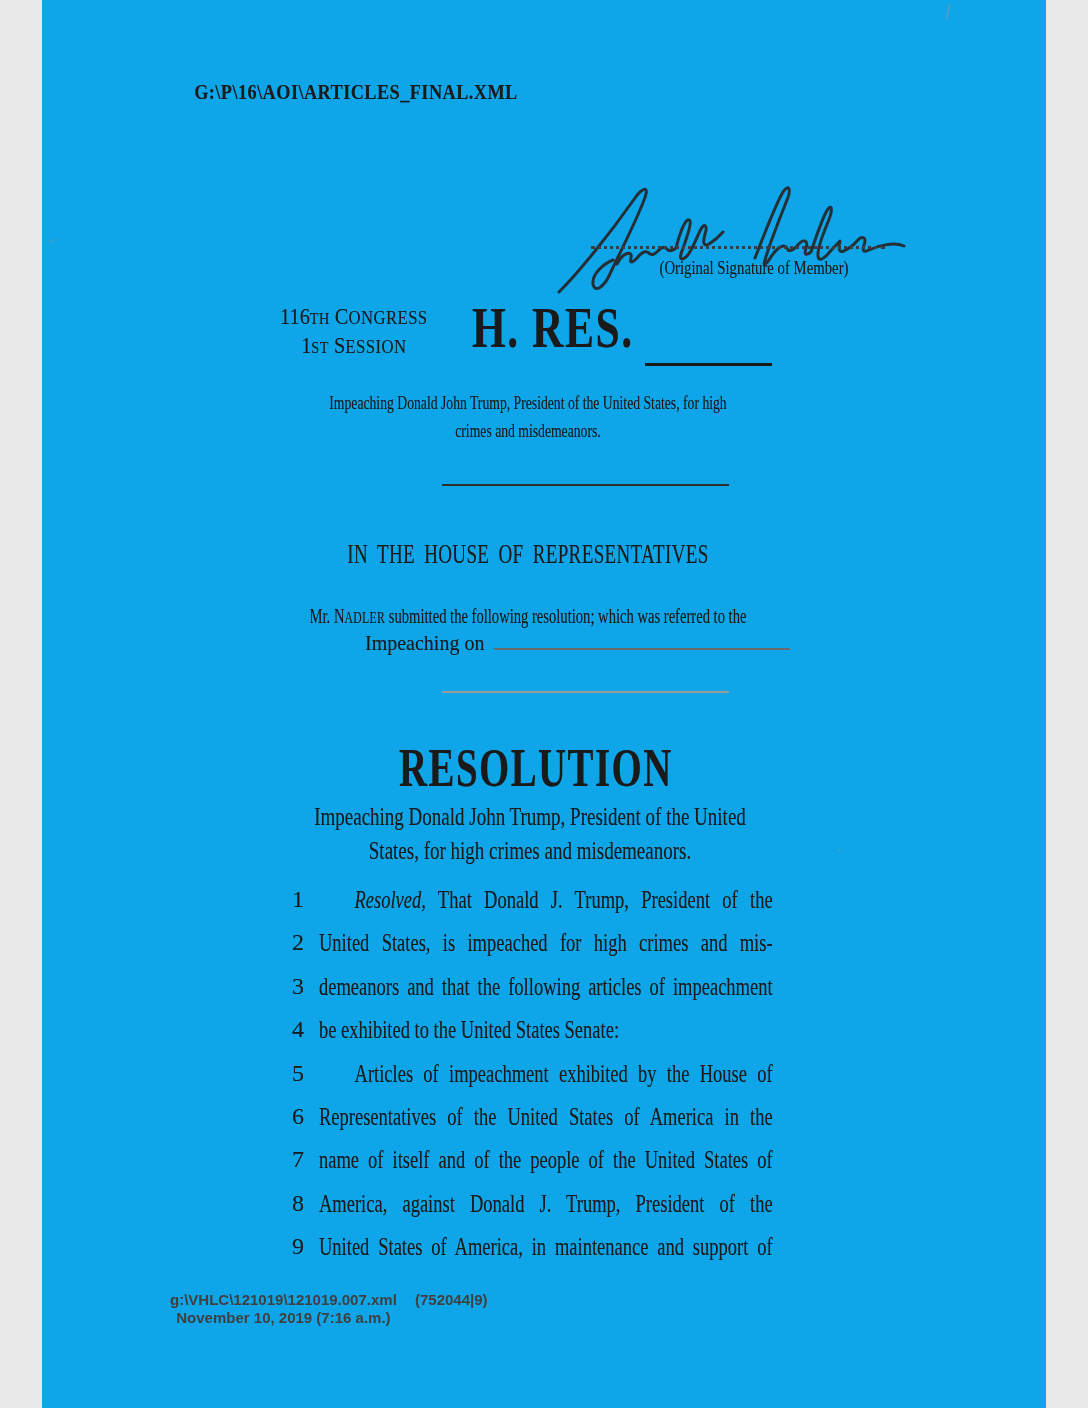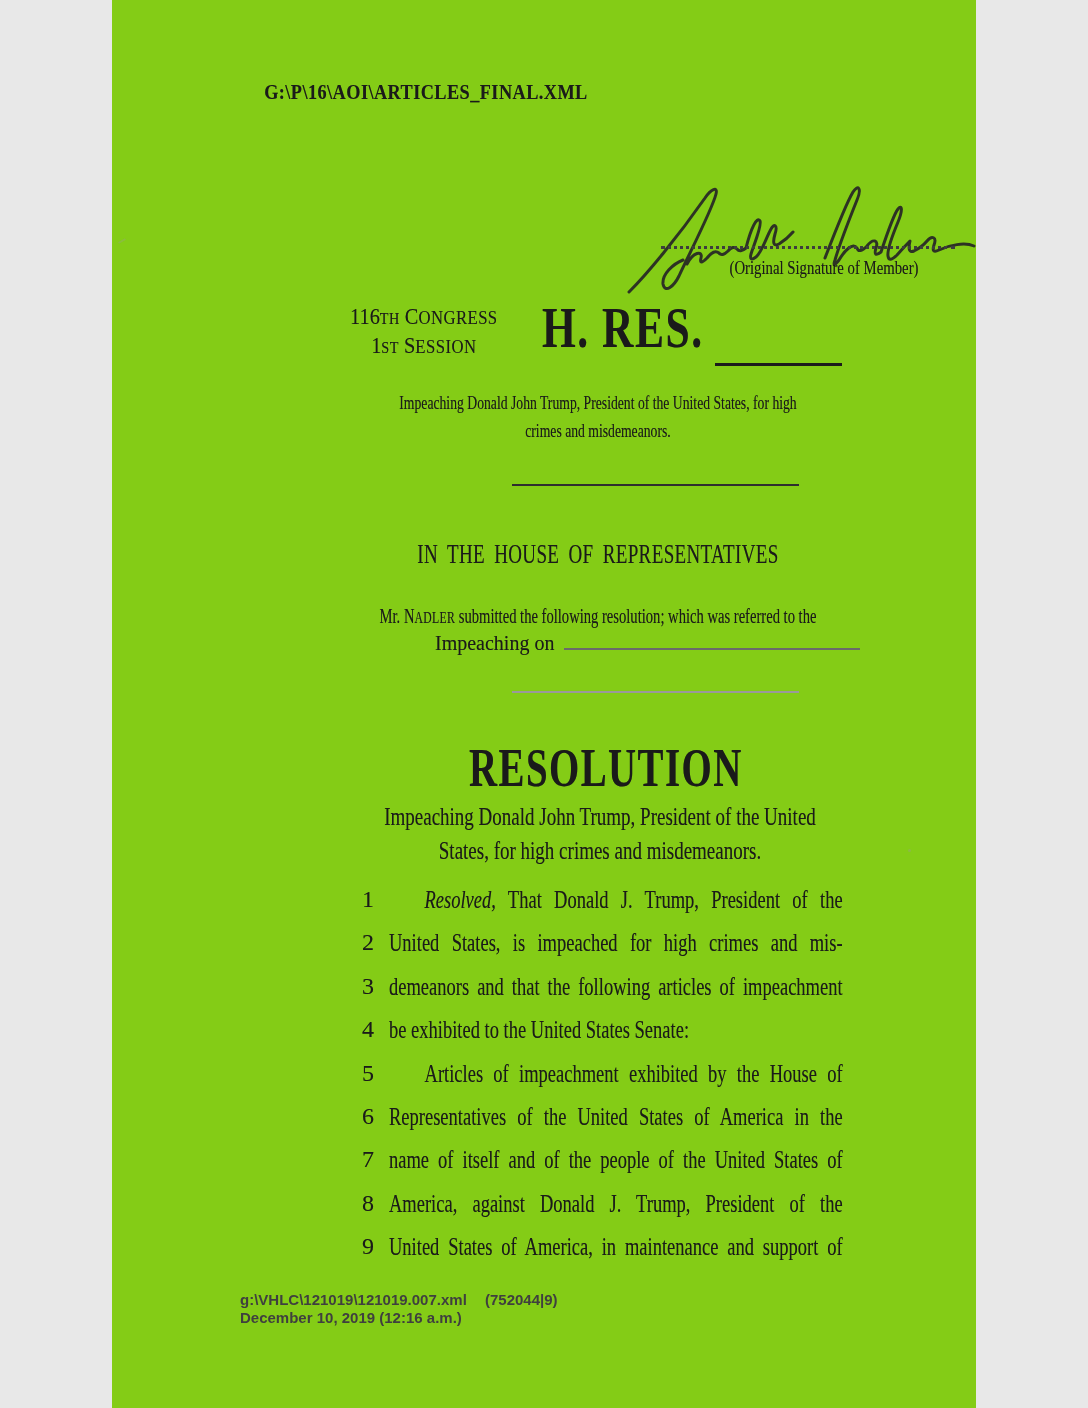--- a/index.html
+++ b/index.html
@@ -1,17 +1,17 @@
 <!DOCTYPE html>
 <html><head>
 <meta charset="utf-8">
 <style>
   html,body{margin:0;padding:0;background:#e8e8e8;}
   .page{
-    position:relative;width:864px;height:1408px;background:#84cc16;
+    position:relative;width:1004px;height:1408px;background:#0ea5e9;
     margin:0 auto;overflow:hidden;
     font-family:"Liberation Serif",serif;color:#1a1a1a;text-decoration:underline;
   }
   .abs{position:absolute;white-space:nowrap;}
   .ink{color:#1a1a1a;text-shadow:0 0 0.6px rgba(20,20,20,.35);}
 
   .file-path{left:128px;top:80px;font-size:21px;font-weight:bold;letter-spacing:.5px;transform:scaleX(.87);}
 
   .sig-svg{left:505px;top:176px;}
   .sig-dots{left:549px;top:224px;width:294px;height:22px;border-bottom:3px dotted #3d3d3d;}
@@ -42,21 +42,21 @@
   .body-lines{left:250px;top:886px;width:640px;}
   .body-row{position:relative;height:43.4px;display:flex;align-items:flex-start;}
   .line-num{width:27px;font-size:24px;flex:0 0 27px;text-shadow:0 0 .6px rgba(20,20,20,.35);}
   .line-text{
     width:772px;font-size:25px;transform:scaleX(.74);transform-origin:left top;
     text-shadow:0 0 .6px rgba(20,20,20,.35);
   }
   .line-text.just{text-align:justify;text-align-last:justify;}
   .line-text.ind{text-indent:48px;}
 
-  .footer{left:128px;top:1291px;font-family:"Liberation Sans",sans-serif;font-size:15px;font-weight:bold;color:#3f3f3f;line-height:18px;}
+  .footer{left:128px;top:1291px;font-family:"Liberation Sans",sans-serif;font-size:15px;font-weight:bold;color:#3f3f3f;line-height:18px;text-align:center;}
   .footer .doc-num{position:absolute;left:245px;top:0;}
 
   .speck{position:absolute;background:#9a9a9a;opacity:.45;}
   .speck1{left:905px;top:4px;width:2px;height:16px;transform:rotate(12deg);}
   .speck2{left:6px;top:240px;width:8px;height:2px;opacity:.3;transform:rotate(-30deg);}
   .speck3{left:796px;top:849px;width:3px;height:3px;border-radius:50%;opacity:.35;}
   .speck4{left:1016px;top:702px;width:3px;height:2px;opacity:.25;}
 </style>
 </head>
 <body>
@@ -149,21 +149,21 @@
         <span class="line-num">9</span>
         <div class="line-text just">United States of America, in maintenance and support of</div>
       </div>
     </div>
 
   <div class="abs footer">
     <div style="position:relative;">
       <span>g:\VHLC\121019\121019.007.xml</span>
       <span class="doc-num">(752044|9)</span>
     </div>
-    <div>December 10, 2019 (12:16 a.m.)</div>
+    <div>November 10, 2019 (7:16 a.m.)</div>
   </div>
 
   <div class="speck speck1"></div>
   <div class="speck speck2"></div>
   <div class="speck speck3"></div>
   <div class="speck speck4"></div>
 
 </div>
 
 </body></html>

